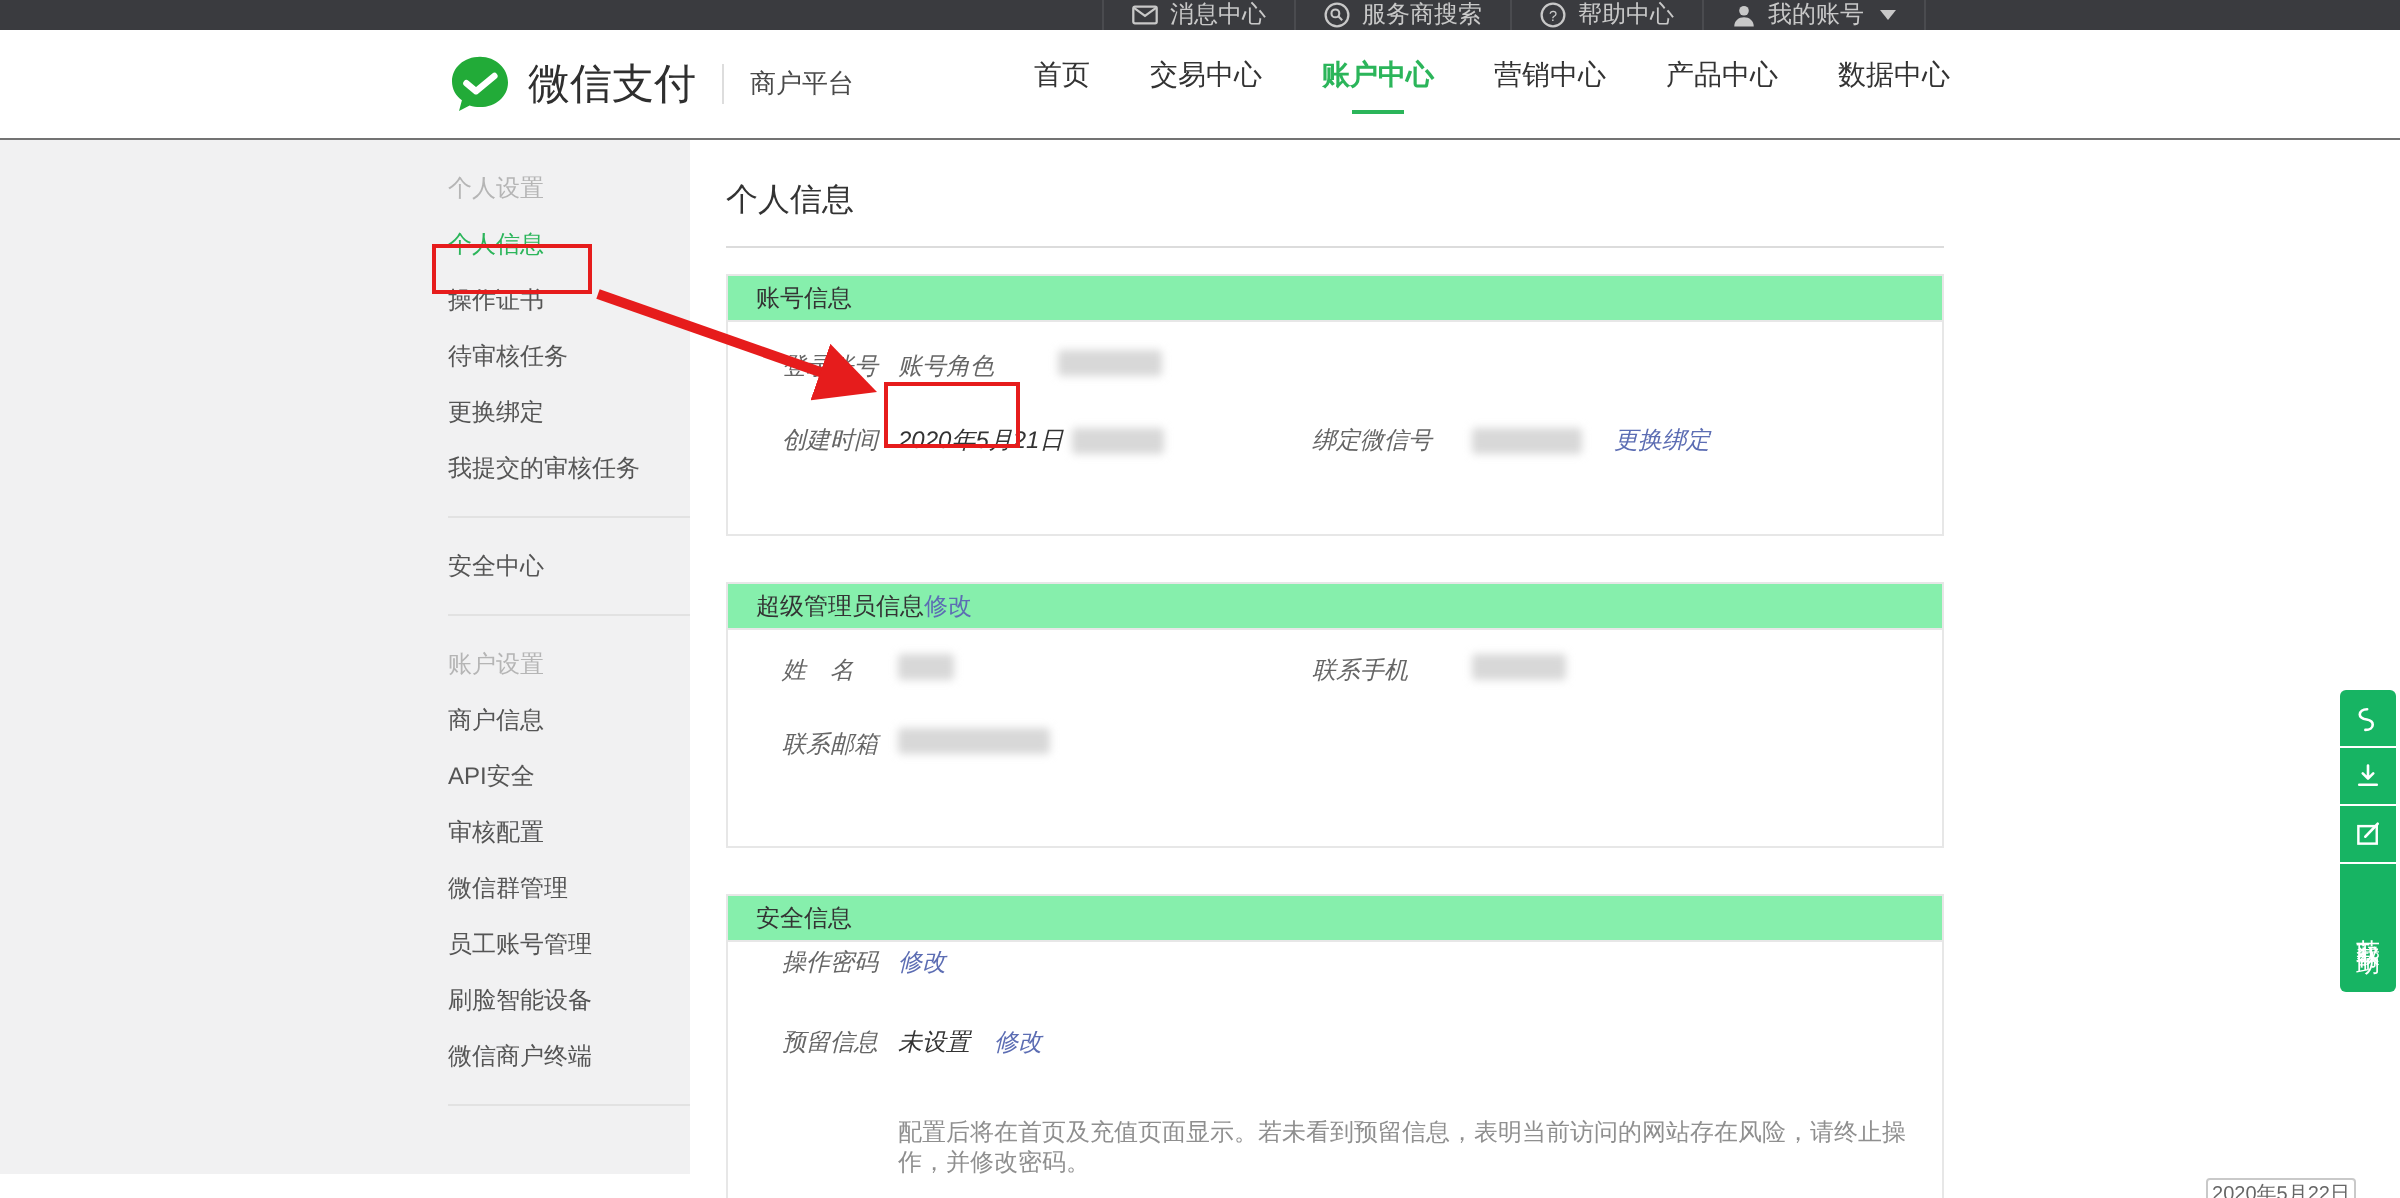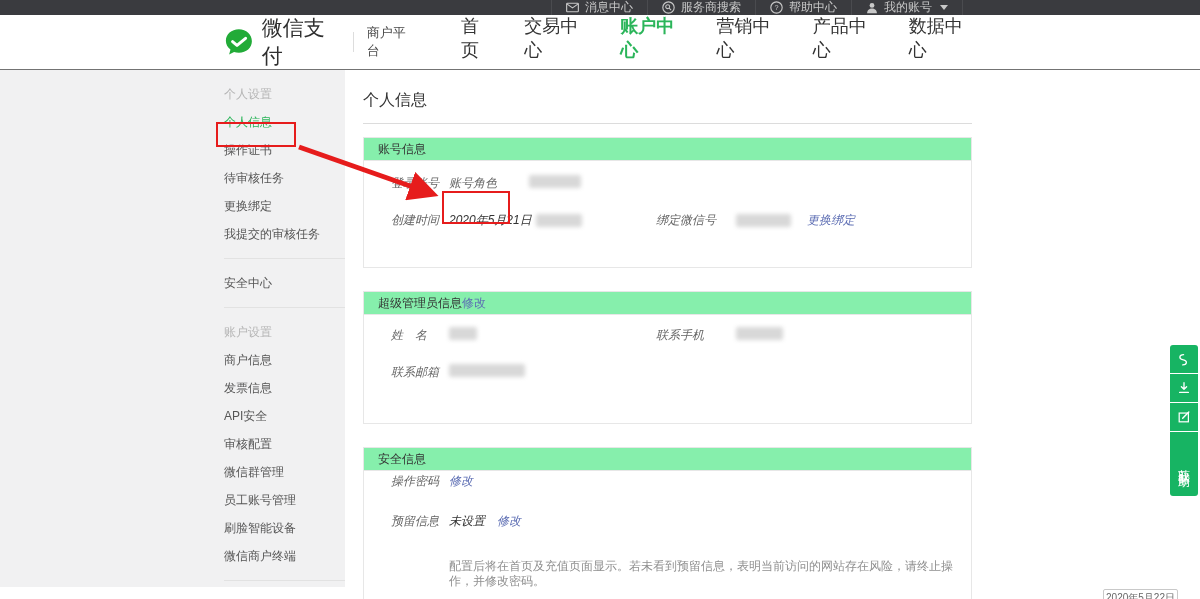--- a/index.html
+++ b/index.html
@@ -18,21 +18,21 @@
     border-right:4px solid transparent; border-top:5px solid #c8c8c8; margin-left:2px; }
 
   
   .header { height:55px; background:#fff; border-bottom:1px solid #737373;
     display:flex; align-items:center; justify-content:space-between;
     padding:0 225px 0 224px;gap:46px; }
   .logo-wrap { display:flex; align-items:center; }
   .brand-text { font-size:21px; color:#2f2f2f; margin-left:8px; }
   .logo-divider { width:1px; height:20px; background:#ddd; margin:0 13px; }
   .platform-text { font-size:13px; color:#4a4a4a; }
-  .nav { display:flex; gap:30px; font-size:18px; color:#333; }
+  .nav { display:flex; gap:30px; font-size:14px; color:#333; }
   .nav-item { position:relative; cursor:pointer; padding:6px 0 14px; }
   .nav-item.active { color:#2bb55a;font-weight:bold; }
   .nav-item.active::after { content:""; position:absolute; left:50%; transform:translateX(-50%);
     bottom:4px; width:26px; height:2px; background:#2bb55a; }
 
   
   .page { display:flex; height:517px; }
   .sidebar { width:345px; background:#f1f1f2; padding:10px 0 0 224px; font-size:12px; flex:none; }
   .side-section-title { color:#b5b5b5; height:28px; line-height:28px; }
   .side-item { height:28px; line-height:28px; color:#555; cursor:pointer; }
@@ -148,21 +148,20 @@
     <div class="side-item active">个人信息</div>
     <div class="side-item">操作证书</div>
     <div class="side-item">待审核任务</div>
     <div class="side-item">更换绑定</div>
     <div class="side-item">我提交的审核任务</div>
     <div class="side-divider"></div>
     <div class="side-item">安全中心</div>
     <div class="side-divider"></div>
     <div class="side-section-title">账户设置</div>
     <div class="side-item">商户信息</div>
-    <div class="side-item">发票信息</div>
     <div class="side-item">API安全</div>
     <div class="side-item">审核配置</div>
     <div class="side-item">微信群管理</div>
     <div class="side-item">员工账号管理</div>
     <div class="side-item">刷脸智能设备</div>
     <div class="side-item">微信商户终端</div>
     <div class="side-divider"></div>
   </div>
 
   <div class="main">

